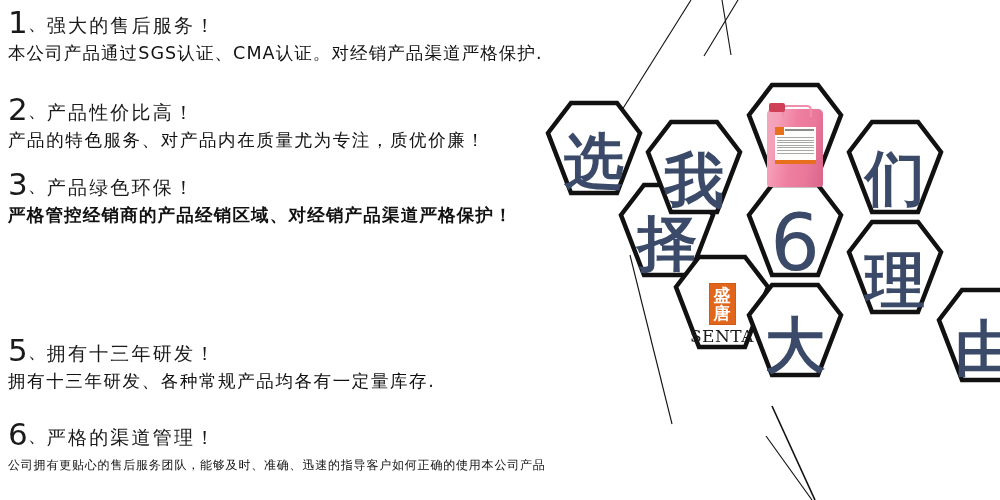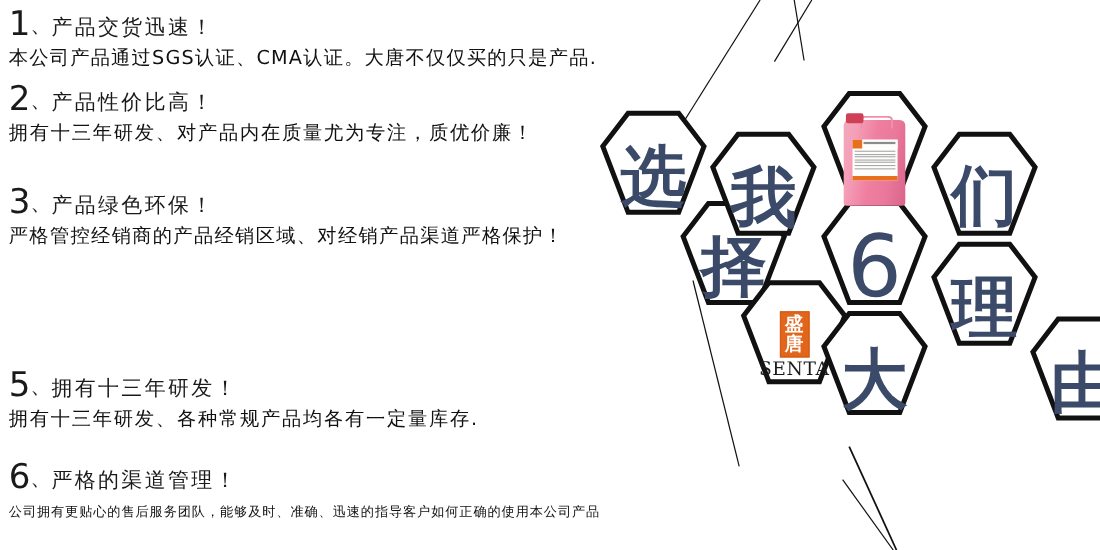--- a/index.html
+++ b/index.html
@@ -59,26 +59,26 @@
     letter-spacing: 2.2px;
   }
   .reason-body {
     display: block;
     font-size: 17.5px;
     line-height: 26px;
     color: #111111;
     letter-spacing: 1.6px;
   }
   .r1 { top: 4px; }
-  .r2 { top: 72px; }
+  .r2 { top: 91px; }
   .r3 { top: 166px; }
   .r4 { top: 250px; }
   .r5 { top: 332px; }
   .r6 { top: 416px; }
-  .r3 .reason-body { letter-spacing: 1.2px; }
+  .r3 .reason-body { letter-spacing: 1.2px; font-weight: bold; }
   .r6 .reason-body { letter-spacing: 0.8px; font-size: 12px; }
   .r1 .reason-body { letter-spacing: 1.1px; }
 
   
   #decor-lines {
     position: absolute;
     left: 0; top: 0;
     width: 1000px; height: 500px;
     z-index: 1;
     pointer-events: none;
@@ -227,27 +227,27 @@
     <line x1="722" y1="0" x2="731" y2="55" stroke="#111111" stroke-width="1.1"></line>
     <line x1="738" y1="0" x2="704" y2="56" stroke="#111111" stroke-width="1.1"></line>
     <line x1="630" y1="255" x2="672" y2="424" stroke="#111111" stroke-width="1.1"></line>
     <line x1="766" y1="436" x2="812" y2="500" stroke="#111111" stroke-width="1.1"></line>
     <line x1="772" y1="406" x2="815" y2="500" stroke="#111111" stroke-width="1.6"></line>
   </svg>
 
   <div id="reasons">
 
     <div class="reason r1">
-      <span class="reason-head"><span class="reason-num">1</span><span class="reason-dun">、</span><span class="reason-title">产品交货迅速！</span></span>
-      <span class="reason-body">本公司产品通过SGS认证、CMA认证。大唐不仅仅买的只是产品.</span>
+      <span class="reason-head"><span class="reason-num">1</span><span class="reason-dun">、</span><span class="reason-title">强大的售后服务！</span></span>
+      <span class="reason-body">本公司产品通过SGS认证、CMA认证。对经销产品渠道严格保护.</span>
     </div>
 
     <div class="reason r2">
       <span class="reason-head"><span class="reason-num">2</span><span class="reason-dun">、</span><span class="reason-title">产品性价比高！</span></span>
-      <span class="reason-body">拥有十三年研发、对产品内在质量尤为专注，质优价廉！</span>
+      <span class="reason-body">产品的特色服务、对产品内在质量尤为专注，质优价廉！</span>
     </div>
 
     <div class="reason r3">
       <span class="reason-head"><span class="reason-num">3</span><span class="reason-dun">、</span><span class="reason-title">产品绿色环保！</span></span>
       <span class="reason-body">严格管控经销商的产品经销区域、对经销产品渠道严格保护！</span>
     </div>
 
 
     <div class="reason r5">
       <span class="reason-head"><span class="reason-num">5</span><span class="reason-dun">、</span><span class="reason-title">拥有十三年研发！</span></span>

